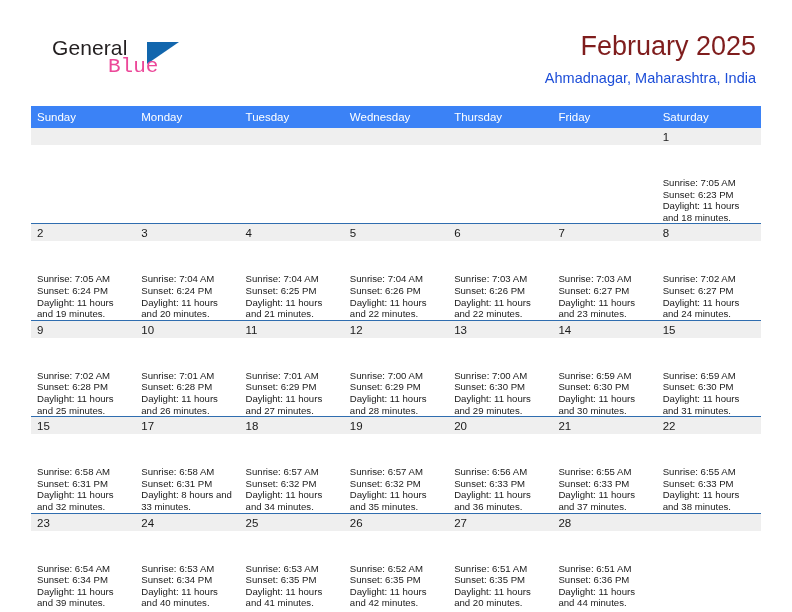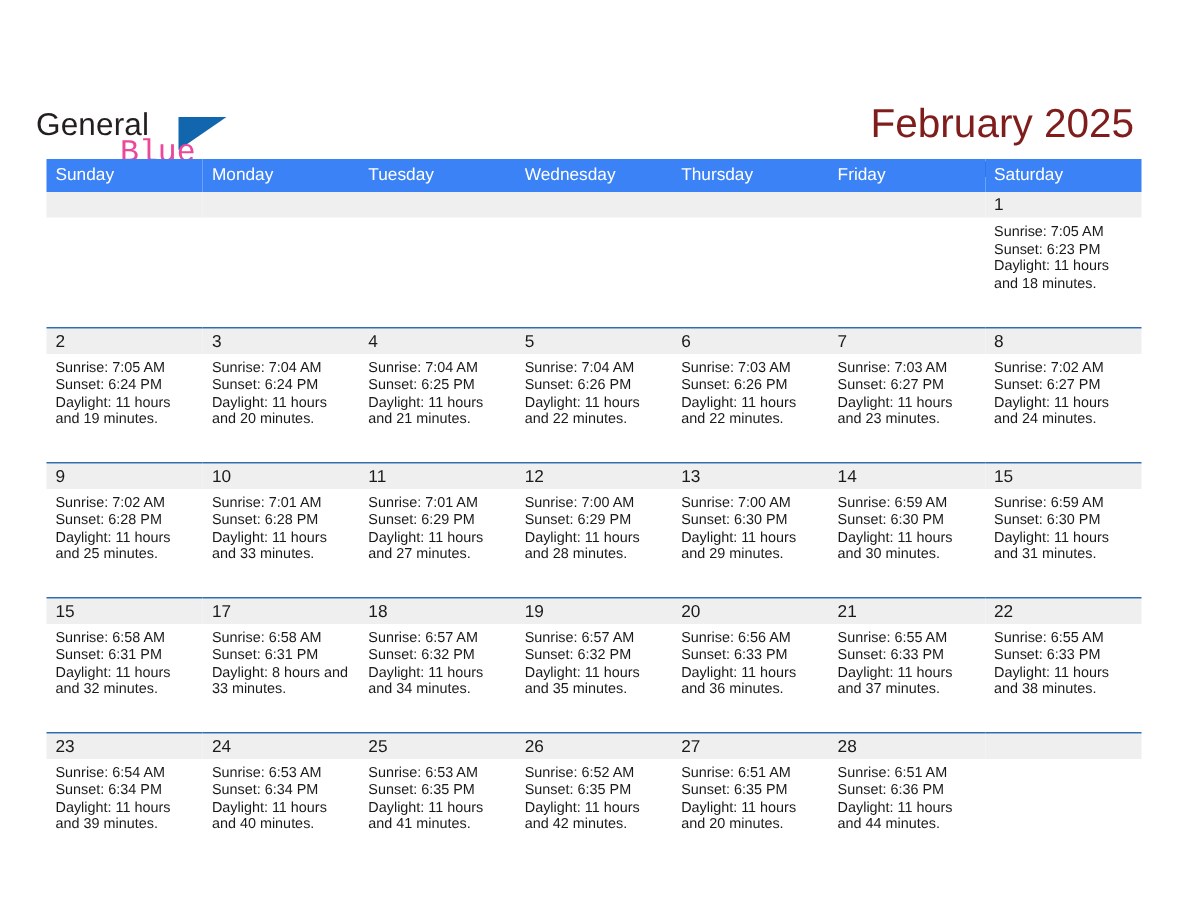--- a/index.html
+++ b/index.html
@@ -17,25 +17,24 @@
   .page {
     position: relative;
     width: 792px;
     height: 612px;
     box-sizing: border-box;
   }
 
   
   .header {
     position: absolute;
-    left: 24px;
+    left: 52px;
     top: 30px;
     right: 36px;
     height: 68px;
-    margin-top: 36px;
   }
   .brand {
     position: absolute;
     left: 0;
     top: 6px;
     width: 180px;
     height: 52px;
   }
   .brand-general {
     position: absolute;
@@ -124,20 +123,21 @@
     line-height: 12px;
   }
   td.empty .daynum {
     background: #efefef;
   }
   .details {
     padding: 4px 6px 0 6px;
     font-size: 9.6px;
     line-height: 11.6px;
     color: #1a1a1a;
+    margin-top: 28px;
   }
   .details div {
     white-space: nowrap;
   }
   .details .daylight {
     white-space: normal;
   }
 </style>
 </head>
 <body>
@@ -263,21 +263,21 @@
               <div>Sunrise: 7:02 AM</div>
               <div>Sunset: 6:28 PM</div>
               <div class="daylight">Daylight: 11 hours and 25 minutes.</div>
             </div>
           </td>
           <td>
             <div class="daynum">10</div>
             <div class="details">
               <div>Sunrise: 7:01 AM</div>
               <div>Sunset: 6:28 PM</div>
-              <div class="daylight">Daylight: 11 hours and 33 minutes.</div>
+              <div class="daylight">Daylight: 11 hours and 26 minutes.</div>
             </div>
           </td>
           <td>
             <div class="daynum">11</div>
             <div class="details">
               <div>Sunrise: 7:01 AM</div>
               <div>Sunset: 6:29 PM</div>
               <div class="daylight">Daylight: 11 hours and 27 minutes.</div>
             </div>
           </td>

